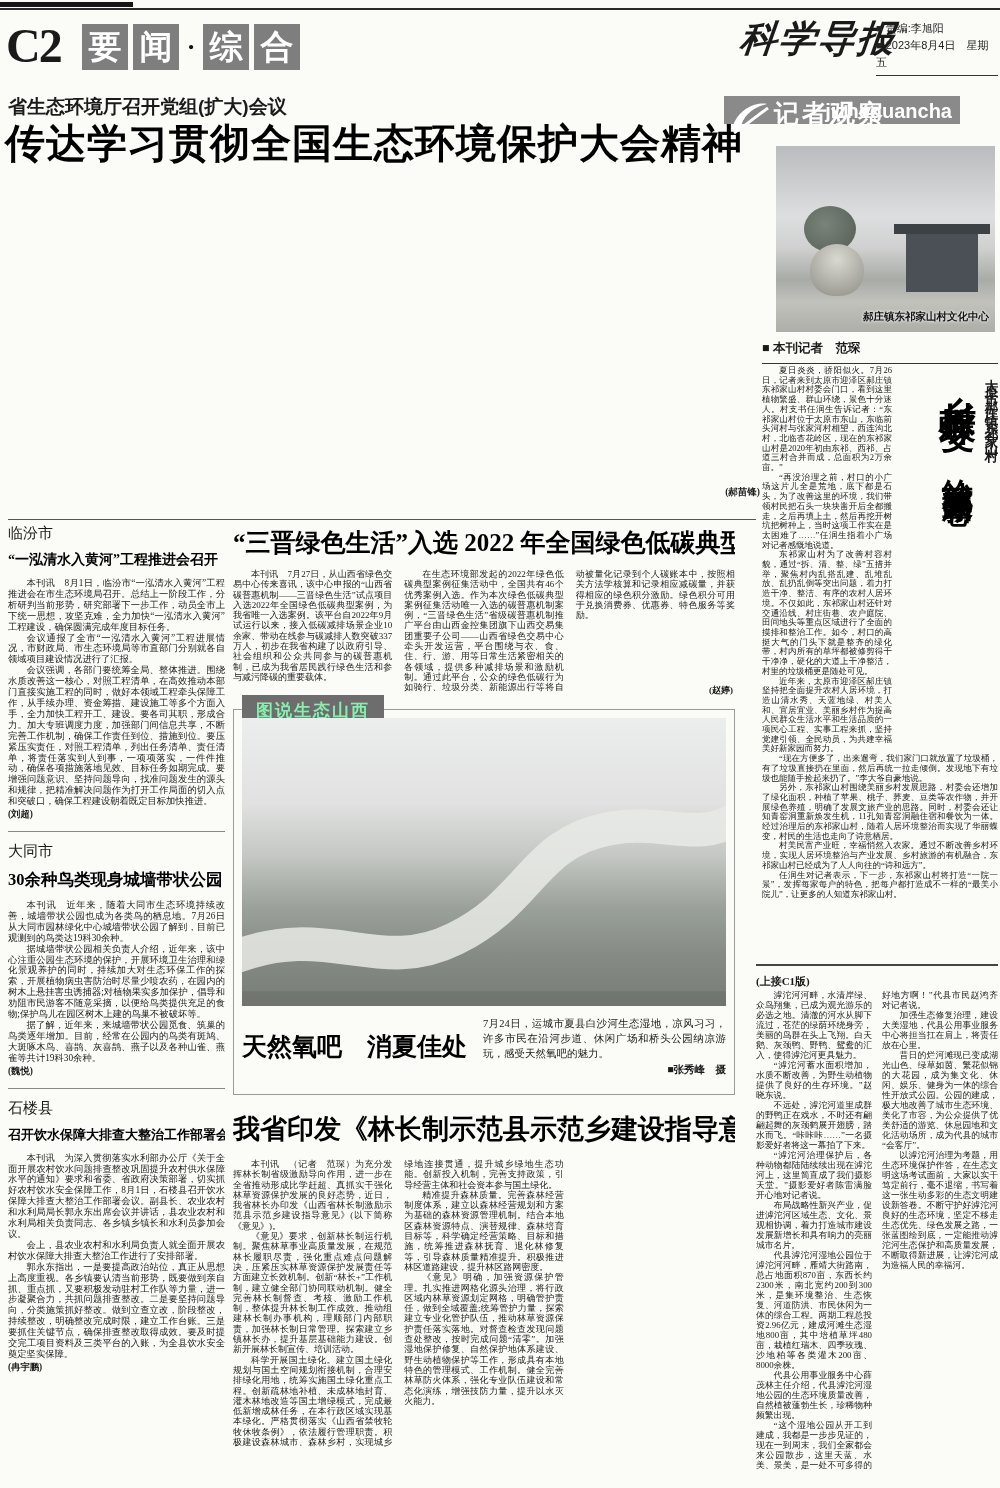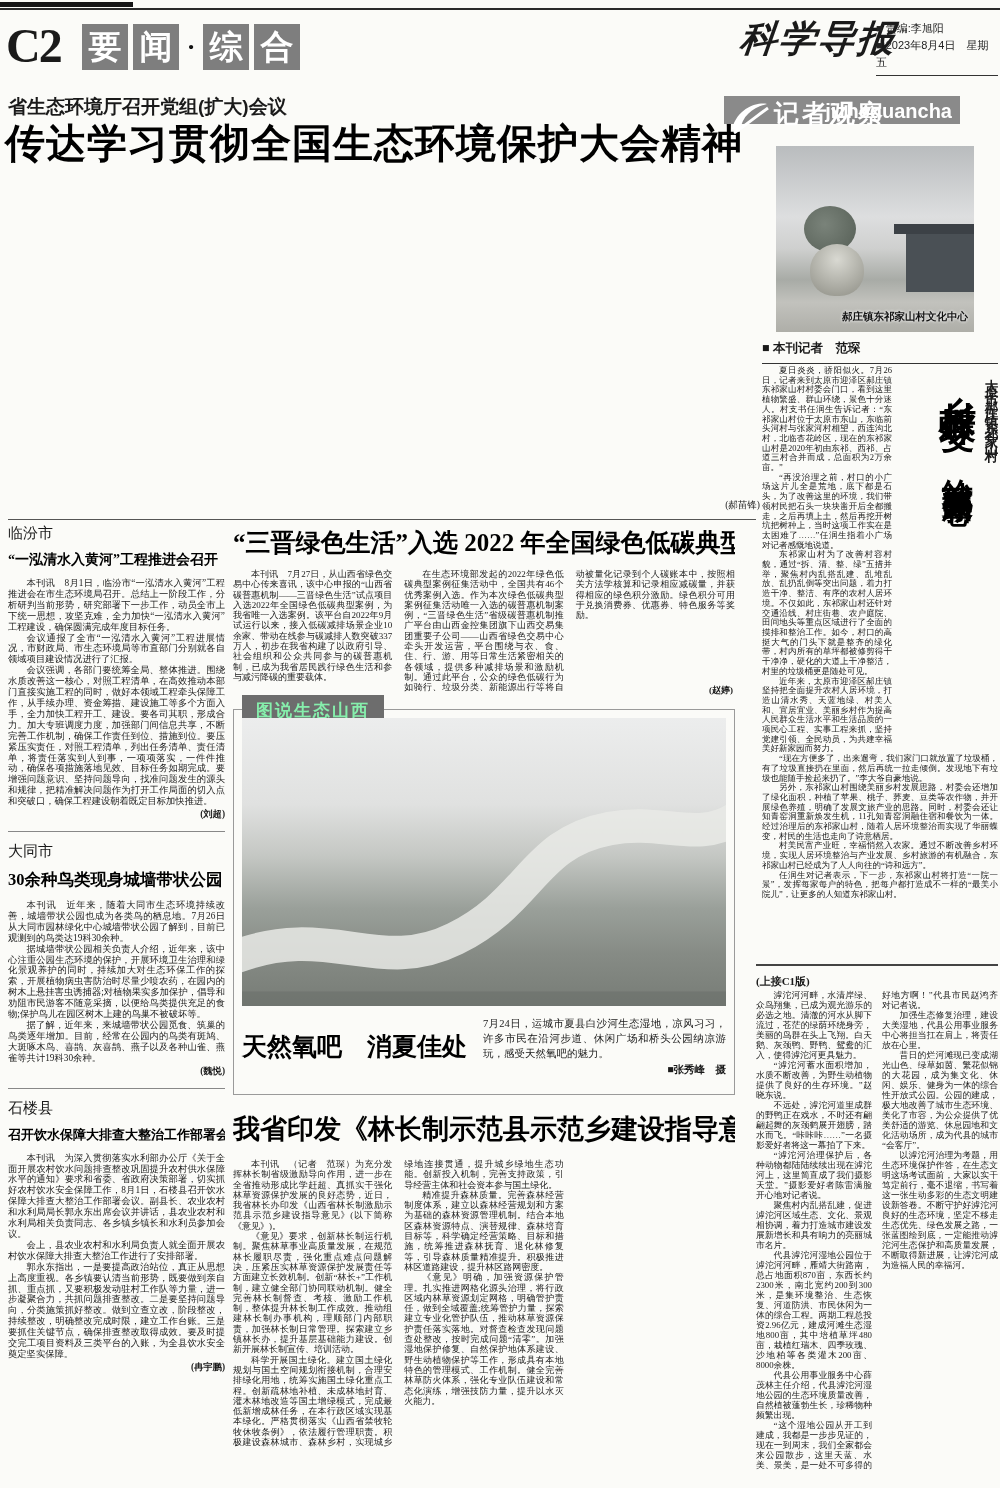--- a/index.html
+++ b/index.html
@@ -20,31 +20,31 @@
            font-size:11px;line-height:17px;color:#222;}
   .pubinfo .rule{border-bottom:1.5px solid #333;margin-top:4px;}
   
   .lead-kicker{position:absolute;left:8px;top:94px;font-family:"Liberation Sans",sans-serif;
                font-size:19px;font-weight:700;}
   .lead-headline{position:absolute;left:5px;top:116px;width:752px;font-family:"Liberation Sans",sans-serif;
                  font-size:40px;font-weight:900;letter-spacing:1px;white-space:nowrap;color:#000;}
   .lead-body{position:absolute;left:8px;top:183px;width:748px;height:330px;column-count:4;column-gap:14px;
              column-fill:auto;font-size:9.2px;line-height:10.1px;text-align:justify;overflow:hidden;}
   .lead-body p,.colbody p{margin:0;text-indent:2em;}
-  .lead-byline{position:absolute;right:4px;bottom:1px;font-weight:400;background:#fbfbf8;padding-left:8px;font-size:9.5px;}
+  .lead-byline{position:absolute;right:4px;bottom:14px;font-weight:700;background:#fbfbf8;padding-left:8px;font-size:9.5px;}
   .lead-rule{position:absolute;left:8px;top:519px;width:748px;height:1px;background:#555;}
   
   .obs-badge{position:absolute;left:724px;top:96px;width:236px;height:28px;background:#8a8a8a;}
   .obs-badge .logo{position:absolute;left:3px;top:2px;}
   .obs-badge .t{position:absolute;left:50px;top:1px;color:#fff;font-family:"Liberation Sans",sans-serif;
                 font-size:25px;font-weight:900;letter-spacing:3px;}
   .obs-badge .s{position:absolute;right:8px;bottom:1px;color:#fff;font-family:"Liberation Sans",sans-serif;
                 font-size:20px;font-weight:700;}
   .obs-photo{position:absolute;left:776px;top:146px;width:198px;height:186px;overflow:hidden;
-             background:linear-gradient(180deg,#b9bcbe 0%,#dddedf 38%,#cfd0cf 55%,#a8aba6 72%,#c2c2bd 84%,#aeaea8 100%);}
+             background:linear-gradient(180deg,#b9bcbe 0%,#dddedf 38%,#cfd0cf 55%,#a8aba6 72%,#c2c2bd 84%,#aeaea8 100%);padding-left:21px;}
   .g-roof{position:absolute;left:118px;top:78px;width:96px;height:10px;background:#3c4146;}
   .g-gate{position:absolute;left:130px;top:88px;width:72px;height:58px;background:#4a5055;}
   .g-tree{position:absolute;left:28px;top:60px;width:52px;height:46px;border-radius:50%;background:radial-gradient(circle at 40% 40%,#7a837a,#555e55);}
   .g-stack{position:absolute;left:34px;top:98px;width:54px;height:52px;border-radius:50% 50% 45% 45%;background:radial-gradient(circle at 50% 30%,#d9d9d2,#8e8e85);}
   .obs-photo .cap{position:absolute;right:6px;bottom:8px;font-size:10.5px;color:#111;
                   text-shadow:0 0 3px #eee,0 0 3px #eee;font-weight:600;}
   .obs-byline{position:absolute;left:762px;top:340px;width:236px;font-size:12.5px;font-weight:700;
               border-bottom:1.5px solid #333;padding-bottom:6px;font-family:"Liberation Sans",sans-serif;}
   .obs-body{position:absolute;left:762px;top:366px;width:236px;height:596px;font-size:8.5px;line-height:9.7px;
             text-align:justify;overflow:hidden;}
@@ -60,21 +60,21 @@
   .contd-body{position:absolute;left:756px;top:990px;width:242px;height:496px;column-count:2;column-gap:10px;
               column-fill:auto;font-size:8.8px;line-height:10px;text-align:justify;overflow:hidden;}
   .contd-body p{margin:0;text-indent:2em;}
   
   .leftcol{position:absolute;left:8px;top:524px;width:217px;height:962px;overflow:hidden;}
   .lkicker{font-family:"Liberation Sans",sans-serif;font-size:15px;font-weight:500;margin:0 0 8px 0;}
   .lheadline{font-weight:900;margin:0 0 9px 0;color:#000;white-space:nowrap;}
   .hl-a{font-size:14px;} .hl-b{font-size:16.5px;} .hl-c{font-size:13px;}
   .lbody{font-size:9.3px;line-height:10.9px;text-align:justify;}
   .lbody p{margin:0;text-indent:2em;}
-  .lbyline{text-align:right;font-weight:700;font-size:9.3px;margin-top:1px;}
+  .lbyline{text-align:left;font-weight:700;font-size:9.3px;margin-top:1px;}
   .lsep{border:none;border-top:1px solid #888;margin:10px 0;}
   
   .midcol{position:absolute;left:233px;top:526px;width:502px;height:960px;overflow:hidden;}
   .g-headline{font-size:25px;font-weight:900;text-align:center;white-space:nowrap;margin:0 0 10px 0;color:#000;}
   .colbody{column-gap:12px;column-fill:auto;font-size:9px;line-height:10.3px;text-align:justify;overflow:hidden;position:relative;}
   .g-body{column-count:3;height:126px;}
   .g-byline{position:absolute;right:2px;bottom:0;font-weight:700;background:#fbfbf8;padding-left:6px;}
   .photobox{position:relative;margin-top:14px;border:1.5px solid #9a9a9a;height:386px;padding:8px;box-sizing:border-box;}
   .pbadge{position:absolute;top:-15px;left:8px;background:#6d6d6d;color:#86efac;font-family:"Liberation Sans",sans-serif;
           font-size:17px;font-weight:700;padding:4px 14px;letter-spacing:2px;}
@@ -160,21 +160,21 @@
       <p class="para">任润生对记者表示，下一步，东祁家山村将打造“一院一景”，发挥每家每户的特色，把每户都打造成不一样的“最美小院儿”，让更多的人知道东祁家山村。</p>
     </div>
   <div class="obs-rule"></div>
 
   <div class="contd-label">(上接C1版)</div>
   <div class="contd-body">
       <p class="para">滹沱河河畔，水清岸绿、众鸟翔集，已成为观光游乐的必选之地。清澈的河水从脚下流过，苍茫的绿荫环绕身旁，美丽的鸟群在头上飞翔。白天鹅、灰颈鸭、野鸭、鸳鸯的汇入，使得滹沱河更具魅力。</p>
       <p class="para">“滹沱河蓄水面积增加，水质不断改善，为野生动植物提供了良好的生存环境。”赵晓东说。</p>
       <p class="para">不远处，滹沱河道里成群的野鸭正在戏水，不时还有翩翩起舞的灰颈鹤展开翅膀，踏水而飞。“咔咔咔……”一名摄影爱好者将这一幕拍了下来。</p>
       <p class="para">“滹沱河治理保护后，各种动物都陆陆续续出现在滹沱河上，这里简直成了我们摄影天堂。”摄影爱好者陈雷满脸开心地对记者说。</p>
-      <p class="para">聚焦村内乱搭乱建，促进滹沱河区域生态、文化、景观相协调，着力打造城市建设发展新增长和具有响力的亮丽城市名片。</p>
+      <p class="para">布局战略性新兴产业，促进滹沱河区域生态、文化、景观相协调，着力打造城市建设发展新增长和具有响力的亮丽城市名片。</p>
       <p class="para">代县滹沱河湿地公园位于滹沱河河畔，雁靖大街路南，总占地面积870亩，东西长约2300米，南北宽约200到300米，是集环境整治、生态恢复、河道防洪、市民休闲为一体的综合工程。两期工程总投资2.96亿元，建成河滩生态湿地800亩，其中培植草坪480亩，栽植红瑞木、四季玫瑰、沙地柏等各类灌木200亩、8000余株。</p>
       <p class="para">代县公用事业服务中心薛茂林主任介绍，代县滹沱河湿地公园的生态环境质量改善，自然植被蓬勃生长，珍稀物种频繁出现。</p>
       <p class="para">“这个湿地公园从开工到建成，我都是一步步见证的，现在一到周末，我们全家都会来公园散步，这里天蓝、水美、景美，是一处不可多得的好地方啊！”代县市民赵鸿齐对记者说。</p>
       <p class="para">加强生态修复治理，建设大美湿地，代县公用事业服务中心将担当扛在肩上，将责任放在心里。</p>
       <p class="para">昔日的烂河滩现已变成湖光山色、绿草如茵、繁花似锦的大花园，成为集文化、休闲、娱乐、健身为一体的综合性开放式公园。公园的建成，极大地改善了城市生态环境、美化了市容，为公众提供了优美舒适的游览、休息园地和文化活动场所，成为代县的城市“会客厅”。</p>
       <p class="para">以滹沱河治理为考题，用生态环境保护作答，在生态文明这场考试面前，大家以实干笃定前行，毫不退缩，书写着这一张生动多彩的生态文明建设新答卷。不断守护好滹沱河良好的生态环境，坚定不移走生态优先、绿色发展之路，一张蓝图绘到底，一定能推动滹沱河生态保护和高质量发展，不断取得新进展，让滹沱河成为造福人民的幸福河。</p>
     </div>
 
   <div class="leftcol">
     <div>

